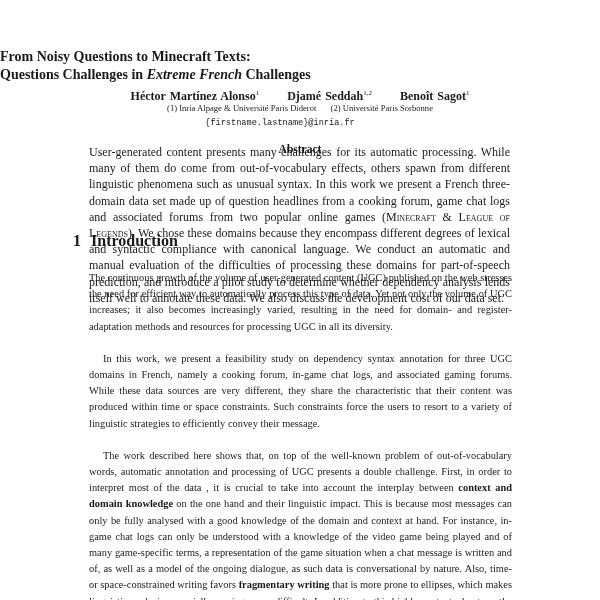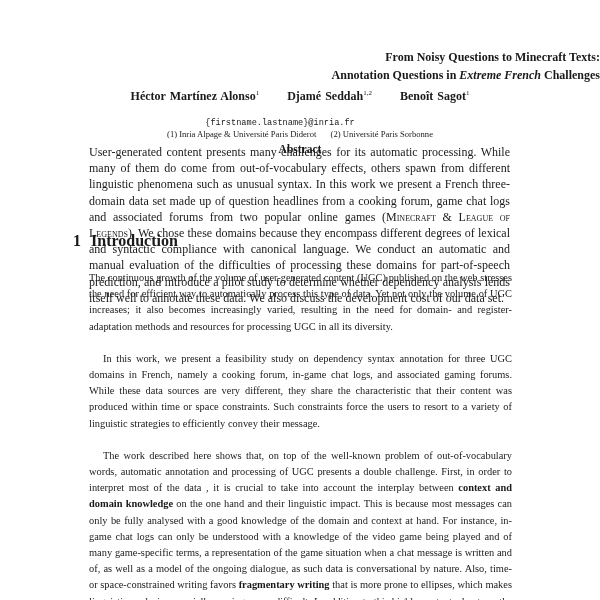--- a/index.html
+++ b/index.html
@@ -1,39 +1,39 @@
 <!DOCTYPE html>
 <html><head>
 <meta charset="utf-8">
 <style>
   html, body { margin: 0; padding: 0; background: #ffffff; }
   body { width: 600px; height: 600px; overflow: hidden; position: relative; font-family: "Liberation Serif", "DejaVu Serif", serif; color: #1a1a1a; }
-  .title { position: absolute; left: 0; width: 600px; text-align: right; font-weight: bold; font-size: 12px; line-height: 18px; }
+  .title { position: absolute; left: 0; width: 600px; text-align: left; font-weight: bold; font-size: 14px; line-height: 18px; }
   .title1 { top: 48px; }
   .title2 { top: 66px; }
   .authors { position: absolute; top: 86px; left: 0; width: 600px; text-align: center; font-weight: bold; font-size: 12px; line-height: 15px; word-spacing: 1px; }
   .authors .a { margin: 0 12px; }
   .authors sup { font-size: 7px; font-weight: normal; vertical-align: 5px; }
-  .affil { position: absolute; top: 103px; left: 0; width: 600px; text-align: center; font-size: 8.6px; line-height: 11px; margin-top: 26px; }
+  .affil { position: absolute; top: 103px; left: 0; width: 600px; text-align: center; font-size: 8.6px; line-height: 11px; }
   .affil .s { margin: 0 6px; }
   .email { position: absolute; top: 118px; left: 0; width: 560px; text-align: center; font-family: "Liberation Mono", "DejaVu Sans Mono", monospace; font-size: 8.6px; line-height: 11px; }
   .abs-head { position: absolute; top: 142px; left: 0; width: 600px; text-align: center; font-weight: bold; font-size: 11.5px; line-height: 14px; }
   .abs-body { position: absolute; top: 144px; left: 89px; width: 421px; font-size: 12px; line-height: 16.2px; text-align: justify; }
   .sc { font-variant: small-caps; }
   .sec-head { position: absolute; top: 234px; left: 73px; font-weight: bold; font-size: 16px; line-height: 14px; }
   .sec-head .num { display: inline-block; width: 18px; }
   .body { position: absolute; top: 254px; left: 73px; width: 455px; font-size: 10.4px; line-height: 16.2px; text-align: justify; }
   .body p { margin: 16px; }
   .body p.ind { text-indent: 14px; }
 </style>
 </head>
 <body>
 
 <div class="title title1">From Noisy Questions to Minecraft Texts:</div>
-<div class="title title2"><span>Annotation Questions in </span><em>Extreme French</em><span> Challenges</span></div>
+<div class="title title2"><span>Questions Challenges in </span><em>Extreme French</em><span> Challenges</span></div>
 
 <div class="authors">
   <span class="a"><span>Héctor Martínez Alonso</span><sup>1</sup></span>
   <span class="a"><span>Djamé Seddah</span><sup>1,2</sup></span>
   <span class="a"><span>Benoît Sagot</span><sup>1</sup></span>
 </div>
 
 <div class="affil">
   <span class="s">(1) Inria Alpage &amp; Université Paris Diderot</span>
   <span class="s">(2) Université Paris Sorbonne</span>

